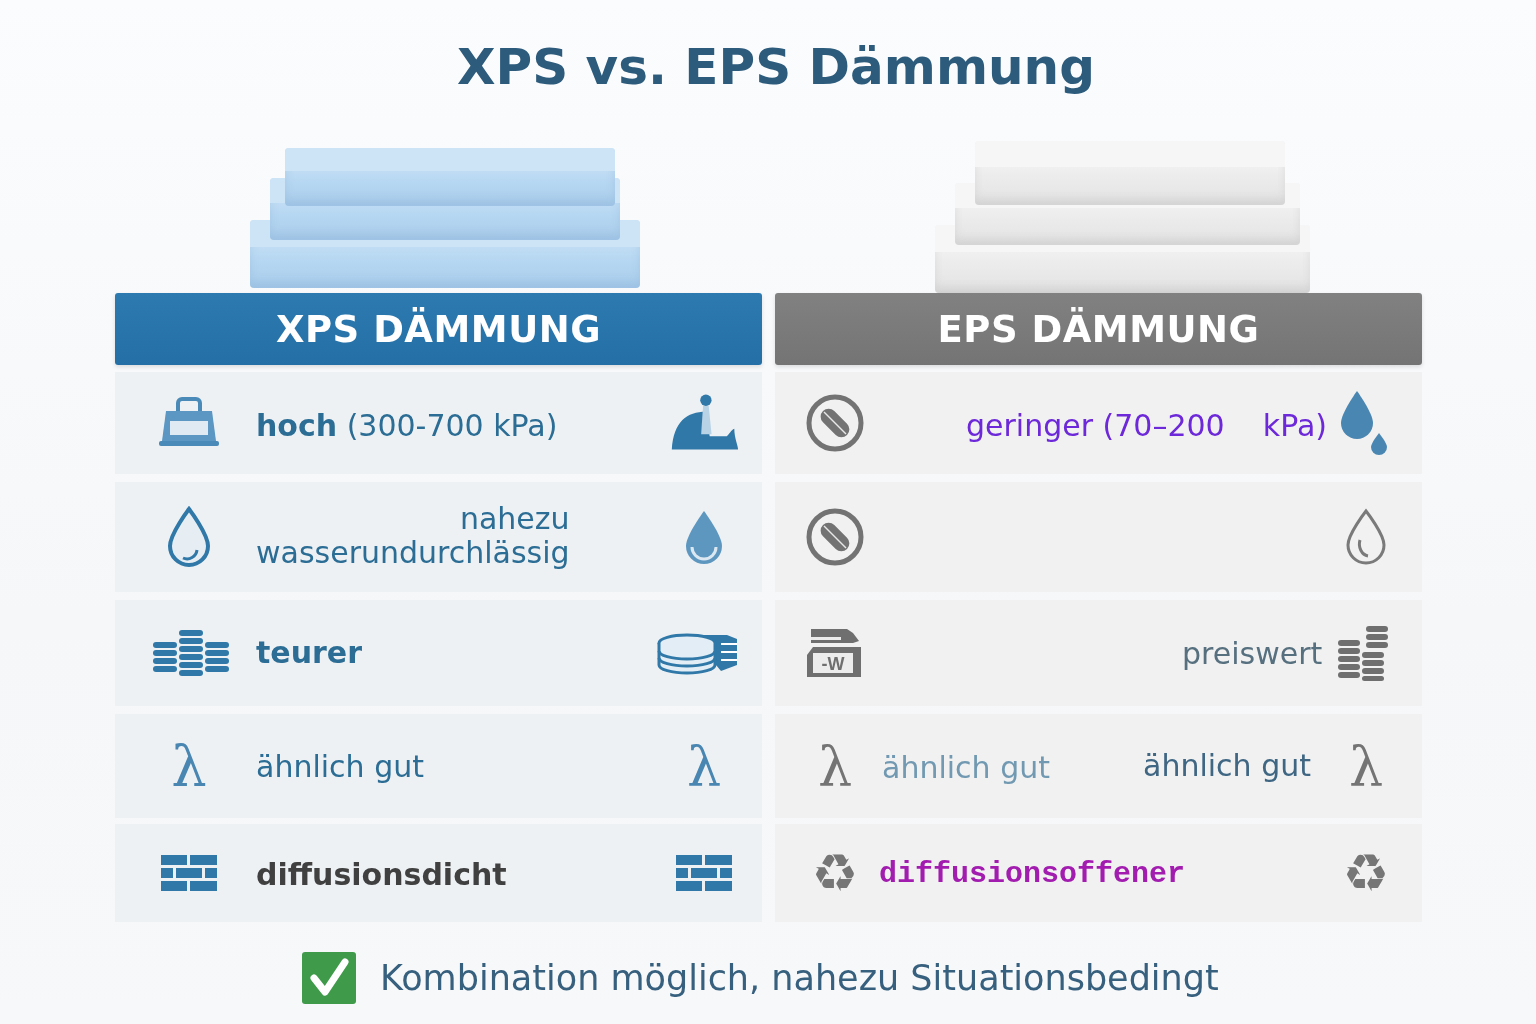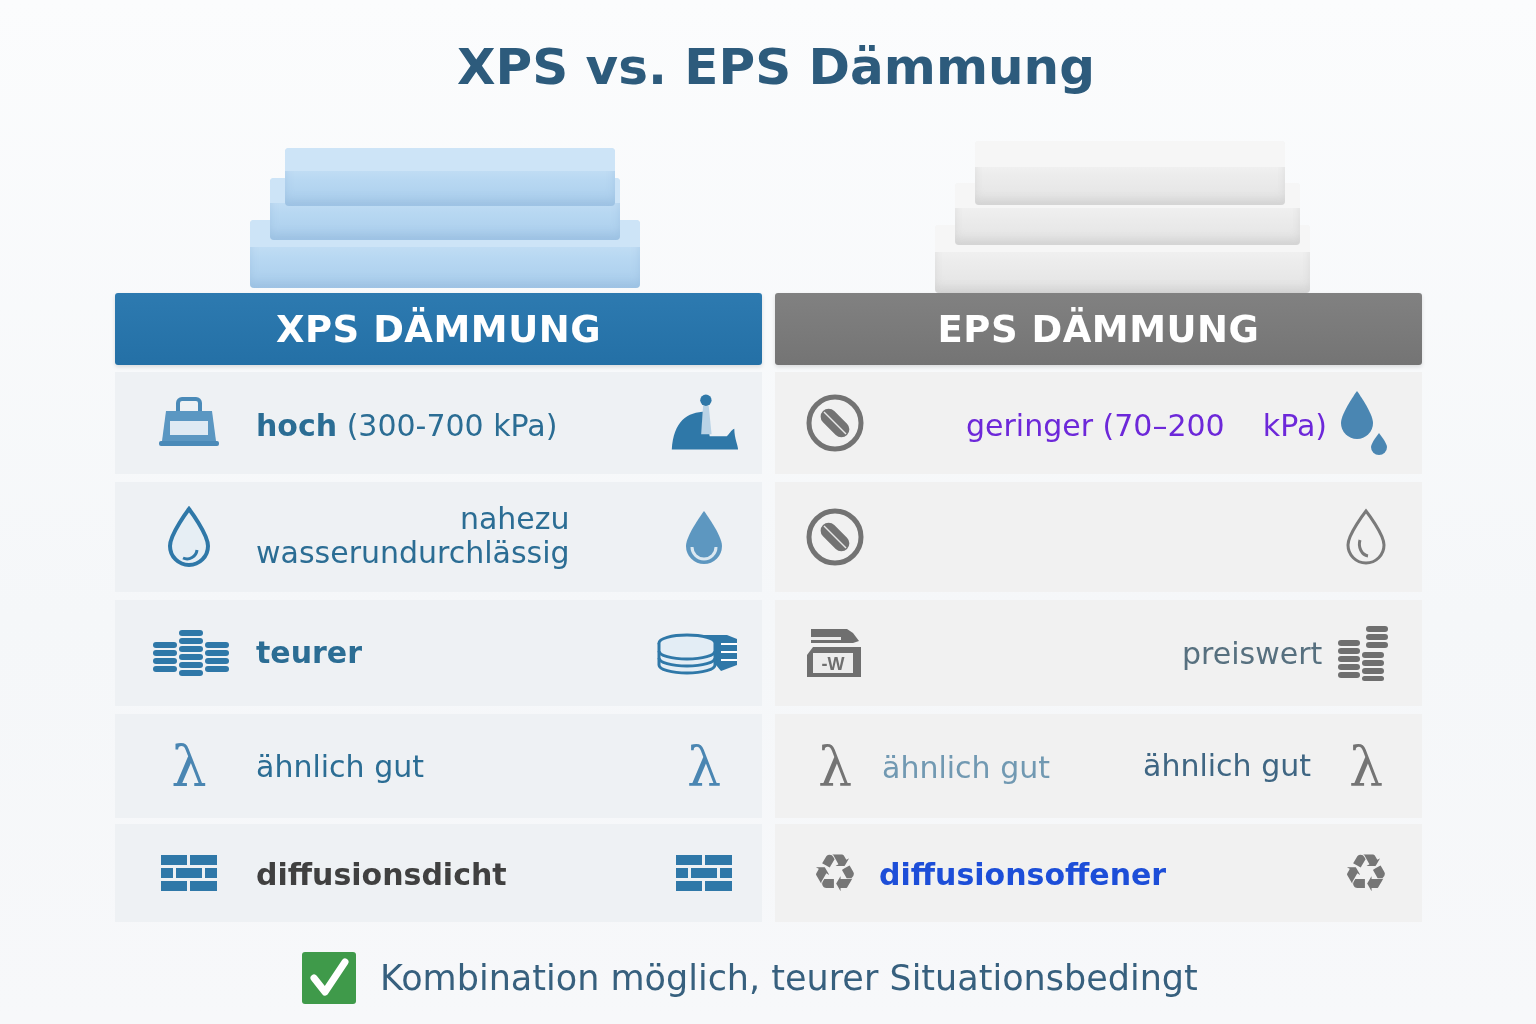--- a/index.html
+++ b/index.html
@@ -264,25 +264,25 @@
 
   <div class="row" style="top:421px;height:104px;">
     <span class="icon-l" style="left:26px;font-family:'DejaVu Serif',serif;font-size:54px;color:#747474;">λ</span>
     <span class="txt" style="left:107px;top:36px;color:#7199b2;"><span class="txt-reg">ähnlich gut</span></span>
     <span class="txt" style="left:368px;top:34px;color:#3f6683;"><span class="txt-reg">ähnlich gut</span></span>
     <span class="icon-r" style="right:20px;font-family:'DejaVu Serif',serif;font-size:54px;color:#747474;">λ</span>
   </div>
 
   <div class="row" style="top:531px;height:98px;">
     <span class="icon-l" style="left:26px;font-size:52px;color:#767676;">♻</span>
-    <span class="txt" style="left:104px;top:33px;color:#1d4ed8;"><b>diffusionsoffener</b></span>
+    <span class="txt" style="left:104px;top:33px;color:#a21caf;font-family:Liberation Mono, monospace;"><b>diffusionsoffener</b></span>
     <span class="icon-r" style="right:20px;font-size:52px;color:#767676;">♻</span>
   </div>
 </div>
 
 <div class="footer">
   <span class="check">
     <svg width="40" height="40" viewBox="0 0 40 40">
         <path d="M5 20 L16 34 L36 4" fill="none" stroke="#ffffff" stroke-width="7" stroke-linecap="round" stroke-linejoin="round"></path>
       </svg>
   </span>
-  <span class="footer-text">Kombination möglich, teurer Situationsbedingt</span>
+  <span class="footer-text">Kombination möglich, nahezu Situationsbedingt</span>
 </div>
 
 </body></html>

